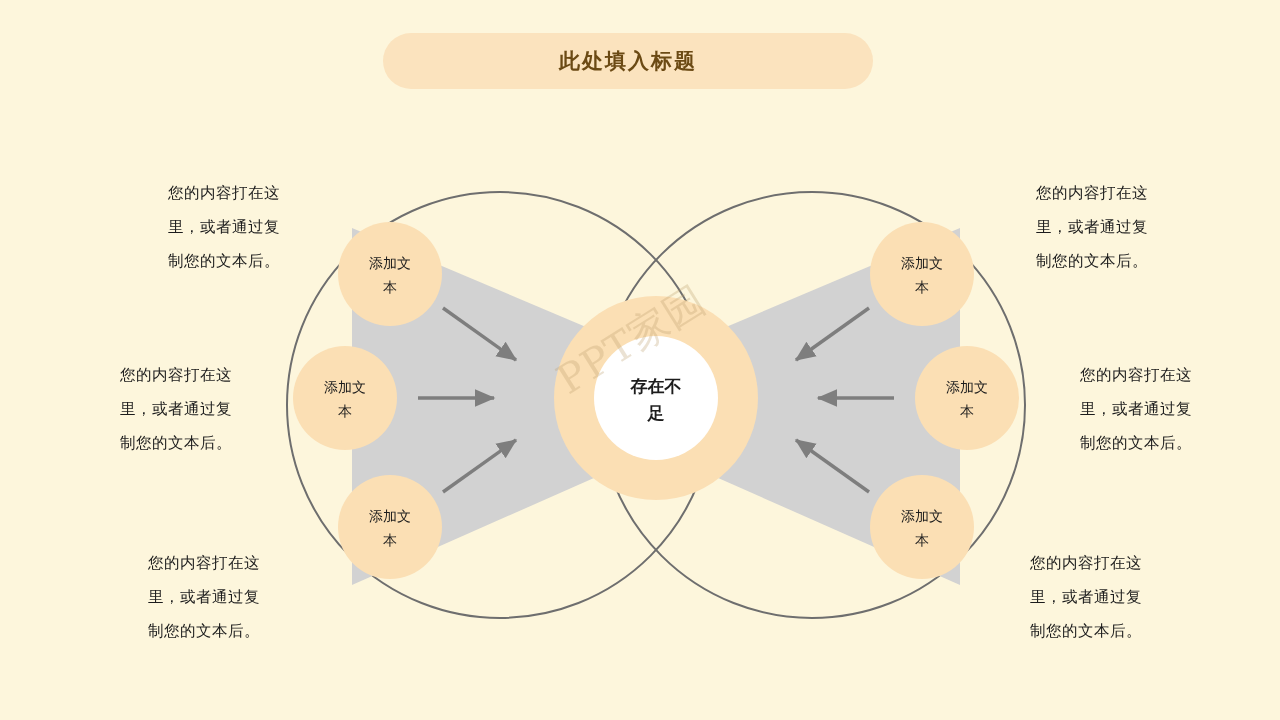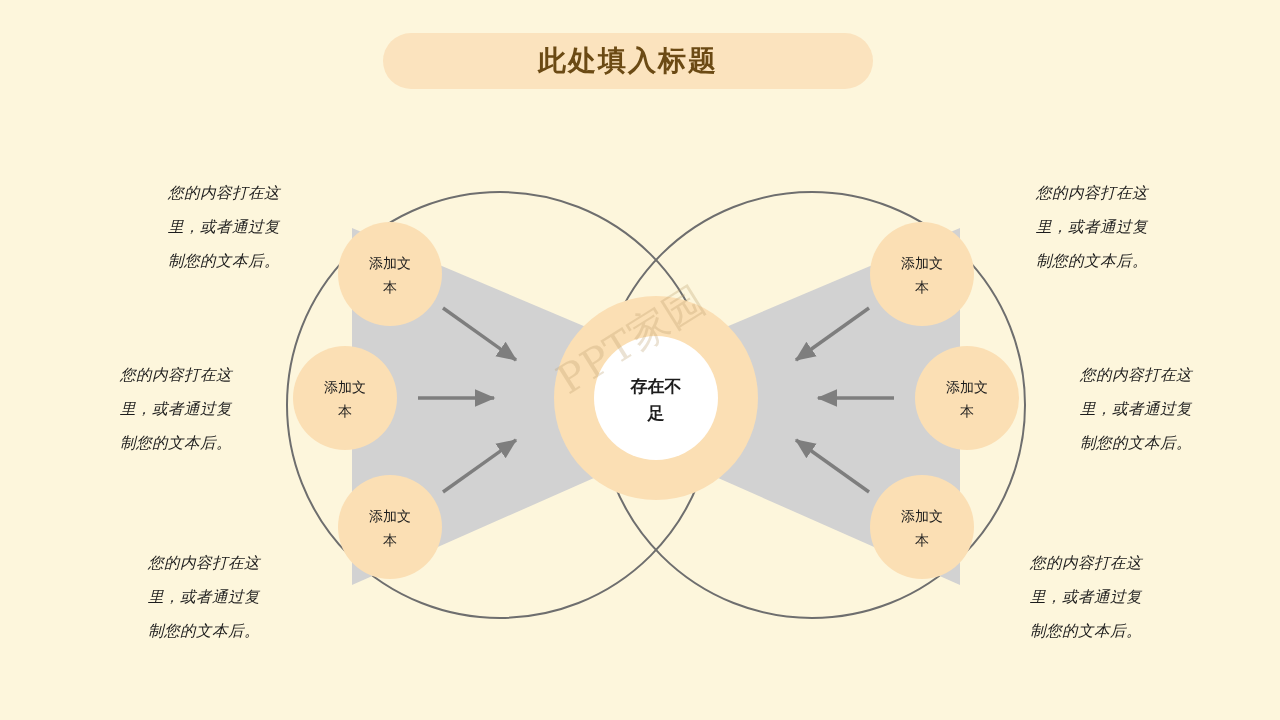--- a/index.html
+++ b/index.html
@@ -28,21 +28,21 @@
     width: 490px;
     height: 56px;
     background: #FBE3BE;
     border-radius: 28px;
     display: flex;
     align-items: center;
     justify-content: center;
   }
   #title-text {
     font-family: "DejaVu Serif", "Liberation Serif", serif;
-    font-size: 28px;
+    font-size: 21px;
     font-weight: bold;
     color: #6B4A14;
     letter-spacing: 2px;
   }
 
   
   #diagram {
     position: absolute;
     left: 0;
     top: 0;
@@ -68,21 +68,20 @@
 
   
   .caption {
     position: absolute;
     font-family: "DejaVu Sans", "Liberation Sans", sans-serif;
     font-size: 15.5px;
     line-height: 34px;
     color: #1C1C1C;
     width: 182px;
     letter-spacing: 0.5px;
-    font-style: italic;
   }
   .cap-left  { text-align: right; }
   .cap-right { text-align: left; }
 
   #caption-top-left     { left: 98px;  top: 176px; }
   #caption-mid-left     { left: 50px;  top: 358px; }
   #caption-bottom-left  { left: 78px;  top: 546px; }
   #caption-top-right    { left: 1036px; top: 176px; }
   #caption-mid-right    { left: 1080px; top: 358px; }
   #caption-bottom-right { left: 1030px; top: 546px; }

